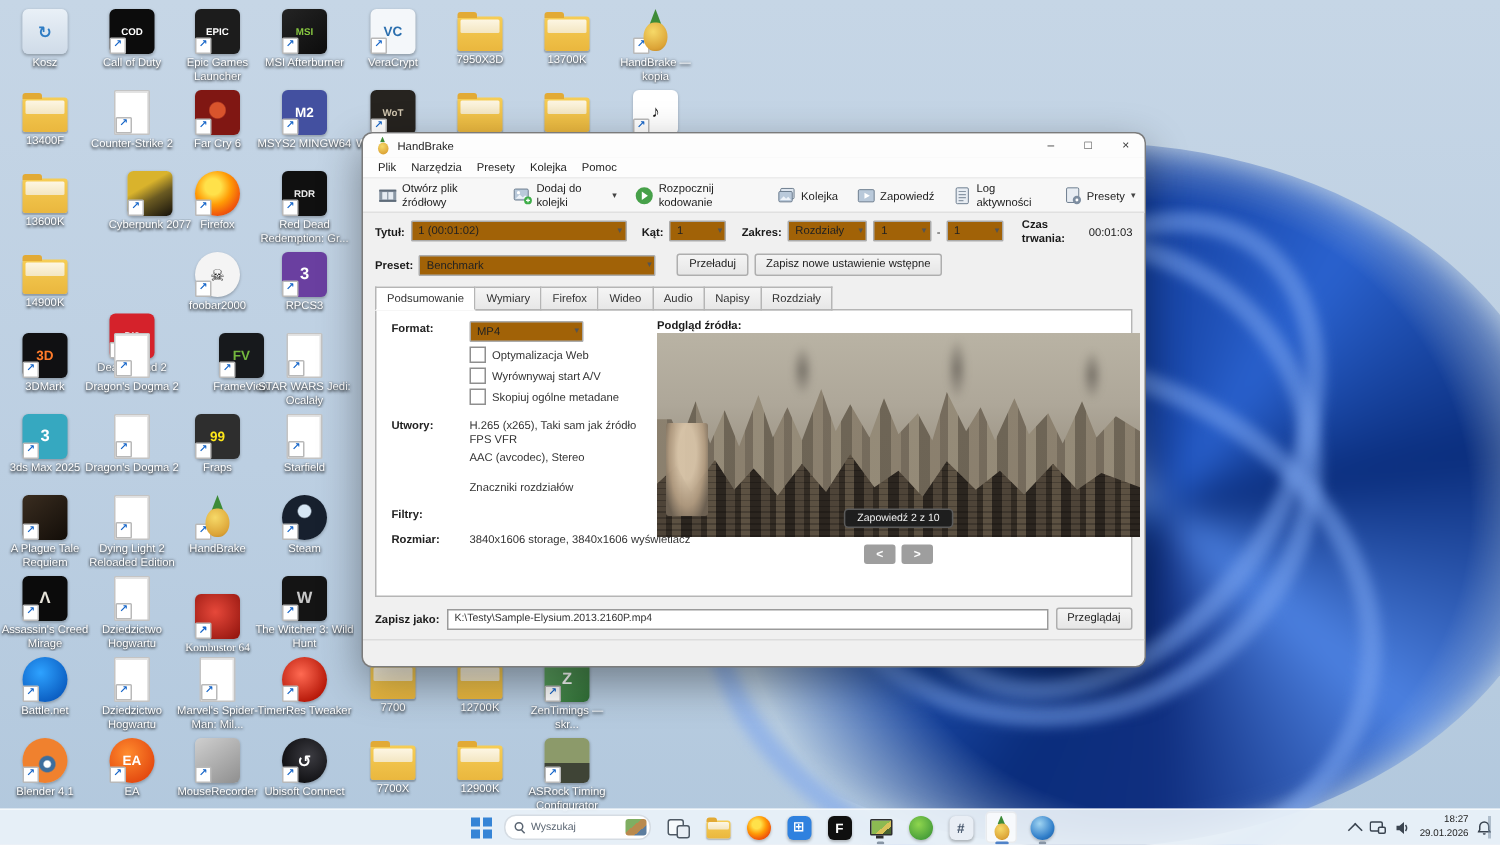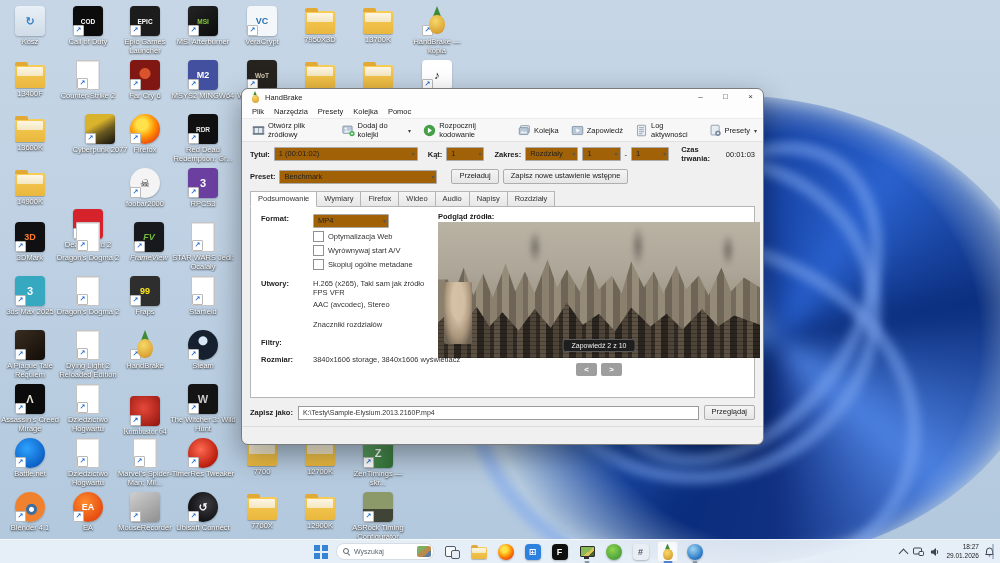--- a/index.html
+++ b/index.html
@@ -304,21 +304,21 @@
         </div>
         <div class="dlabel">Firefox</div>
       </div>
       <div class="dicon" style="left: 112px; top: 168px;">
         <div class="dicon-img k-circle" style="background: rgb(244, 244, 244);">
           <span style="color: rgb(26, 26, 26); font-size: 11px;">☠</span>
           <span class="scut">↗</span>
         </div>
         <div class="dlabel">foobar2000</div>
       </div>
-      <div class="dicon" style="left: 116px; top: 222px; font-style: italic;">
+      <div class="dicon" style="left: 128px; top: 222px;">
         <div class="dicon-img k-tile" style="background: rgb(23, 25, 28);">
           <span style="color: rgb(116, 184, 62); font-size: 9px;">FV</span>
           <span class="scut">↗</span>
         </div>
         <div class="dlabel">FrameView</div>
       </div>
       <div class="dicon" style="left: 112px; top: 276px;">
         <div class="dicon-img k-tile" style="background: rgb(46, 46, 46);">
           <span style="color: rgb(255, 232, 26); font-size: 9px;">99</span>
           <span class="scut">↗</span>

